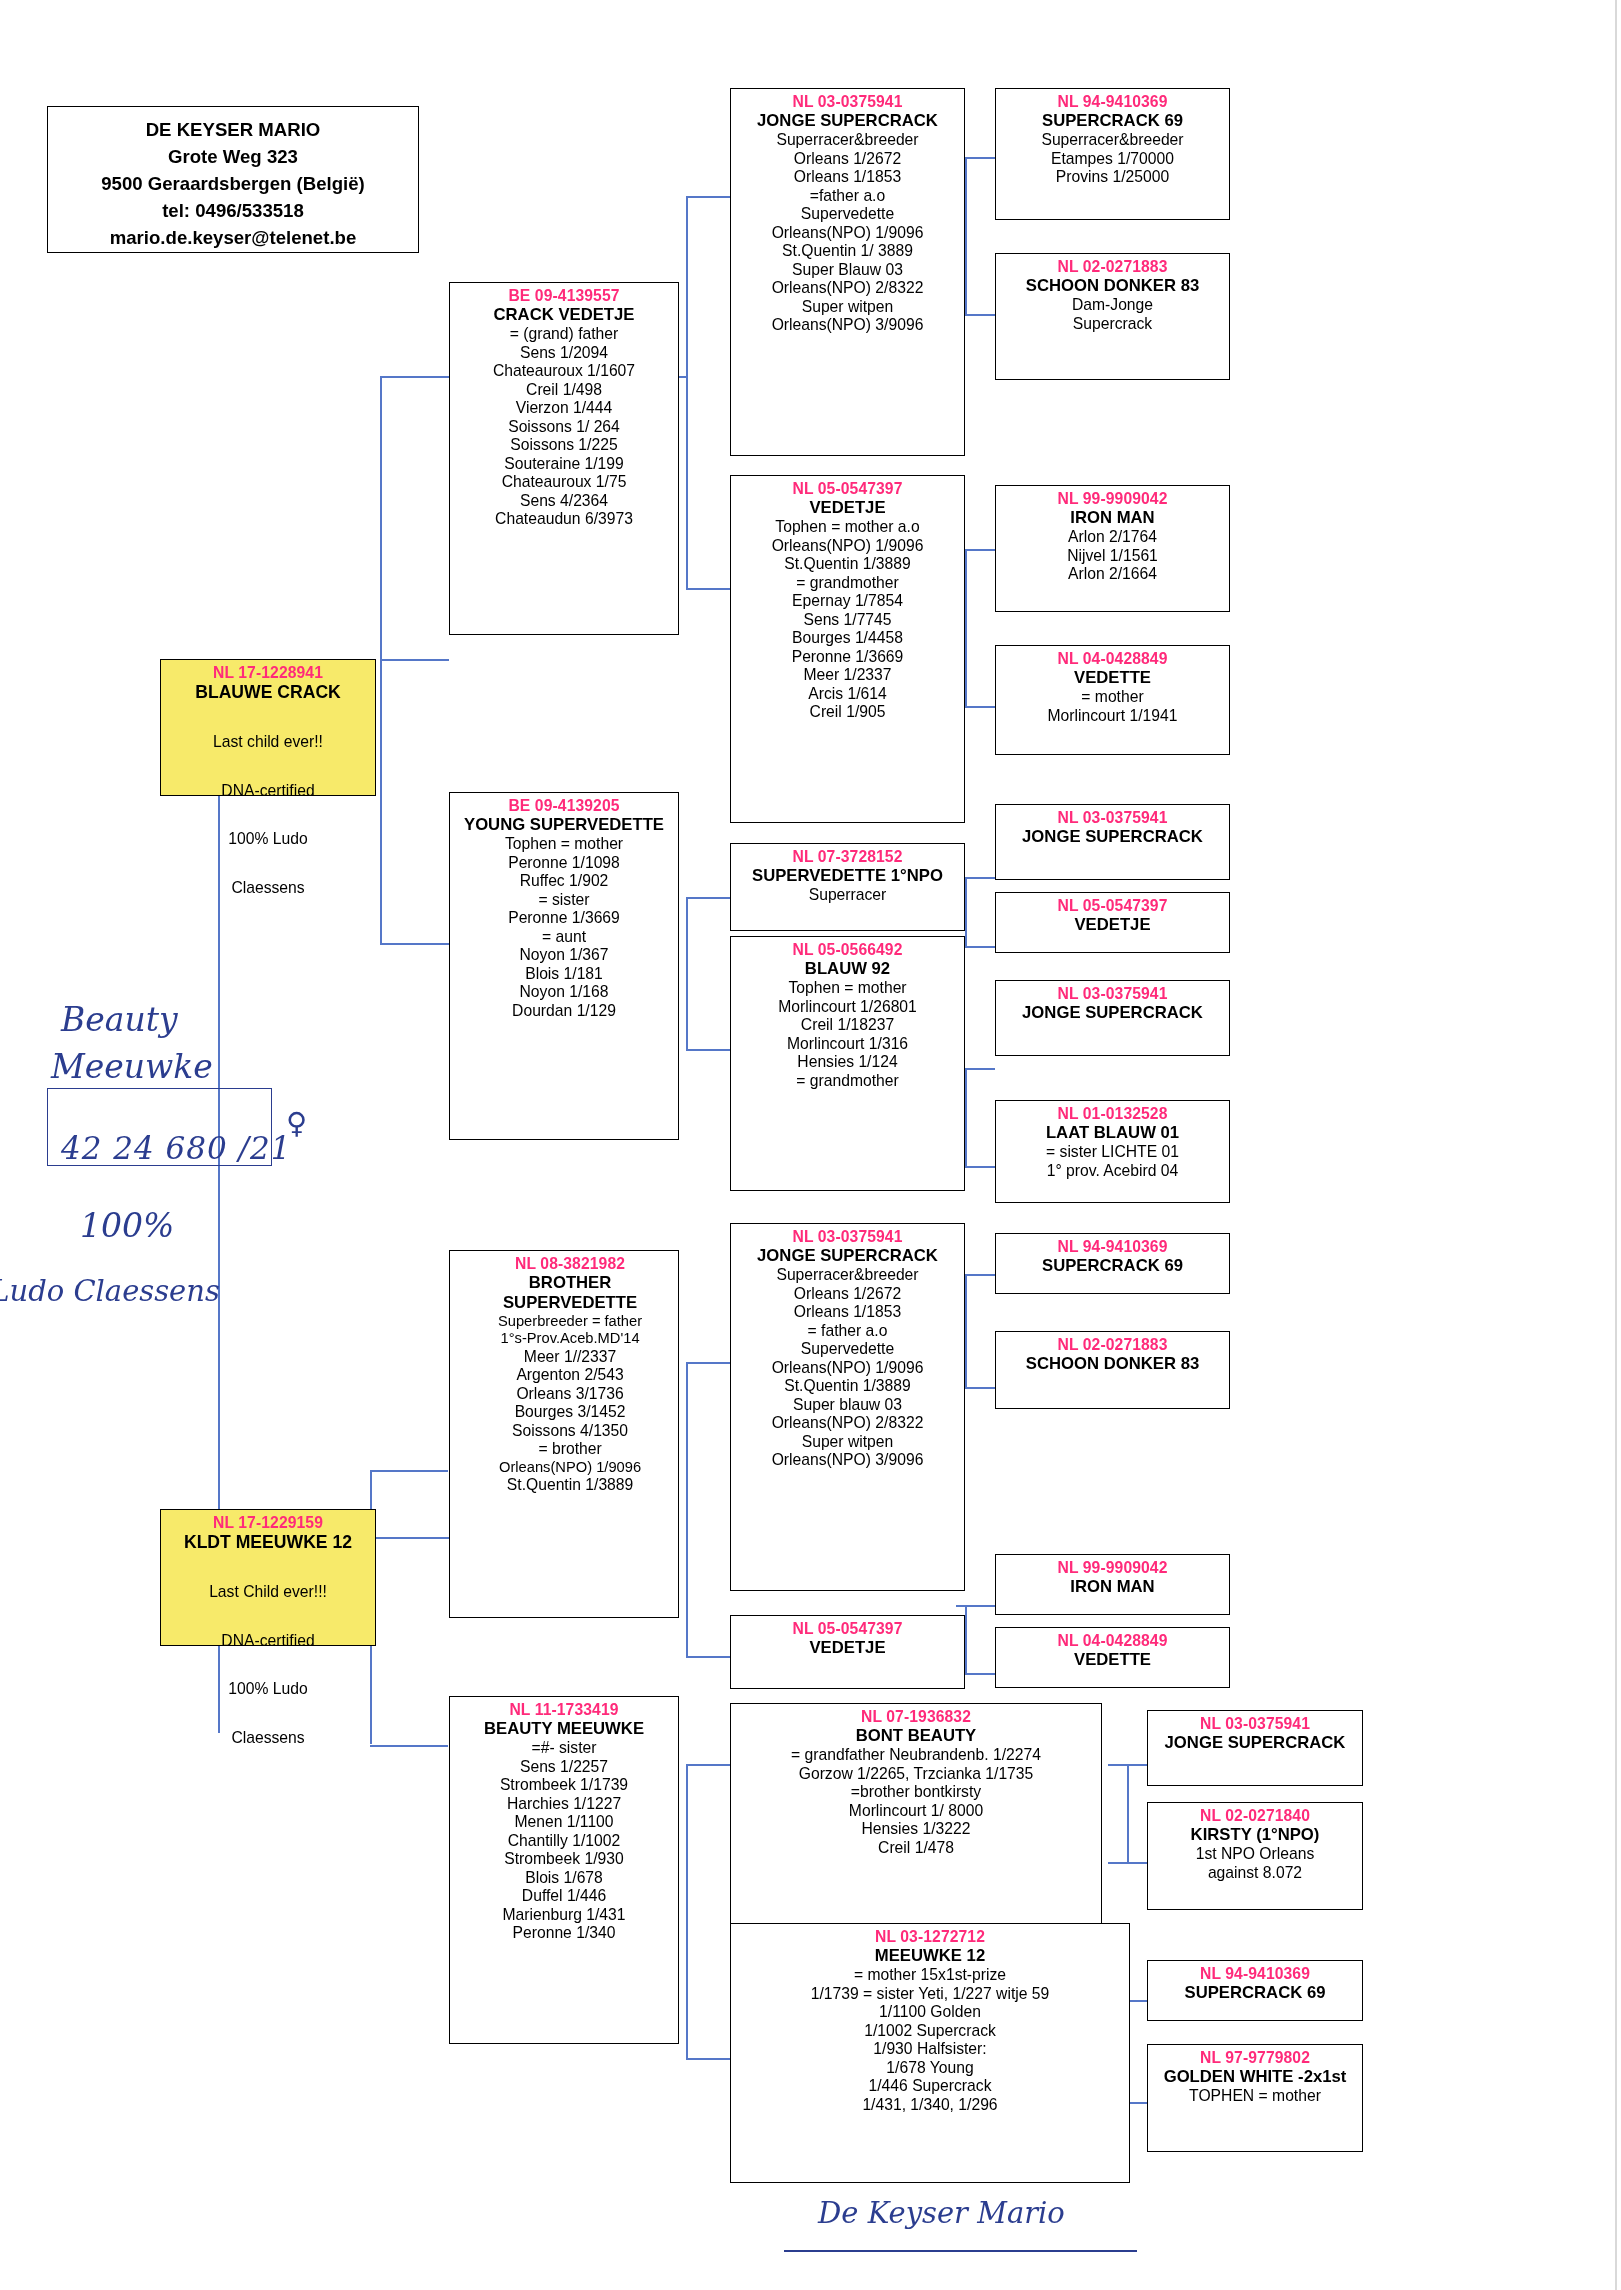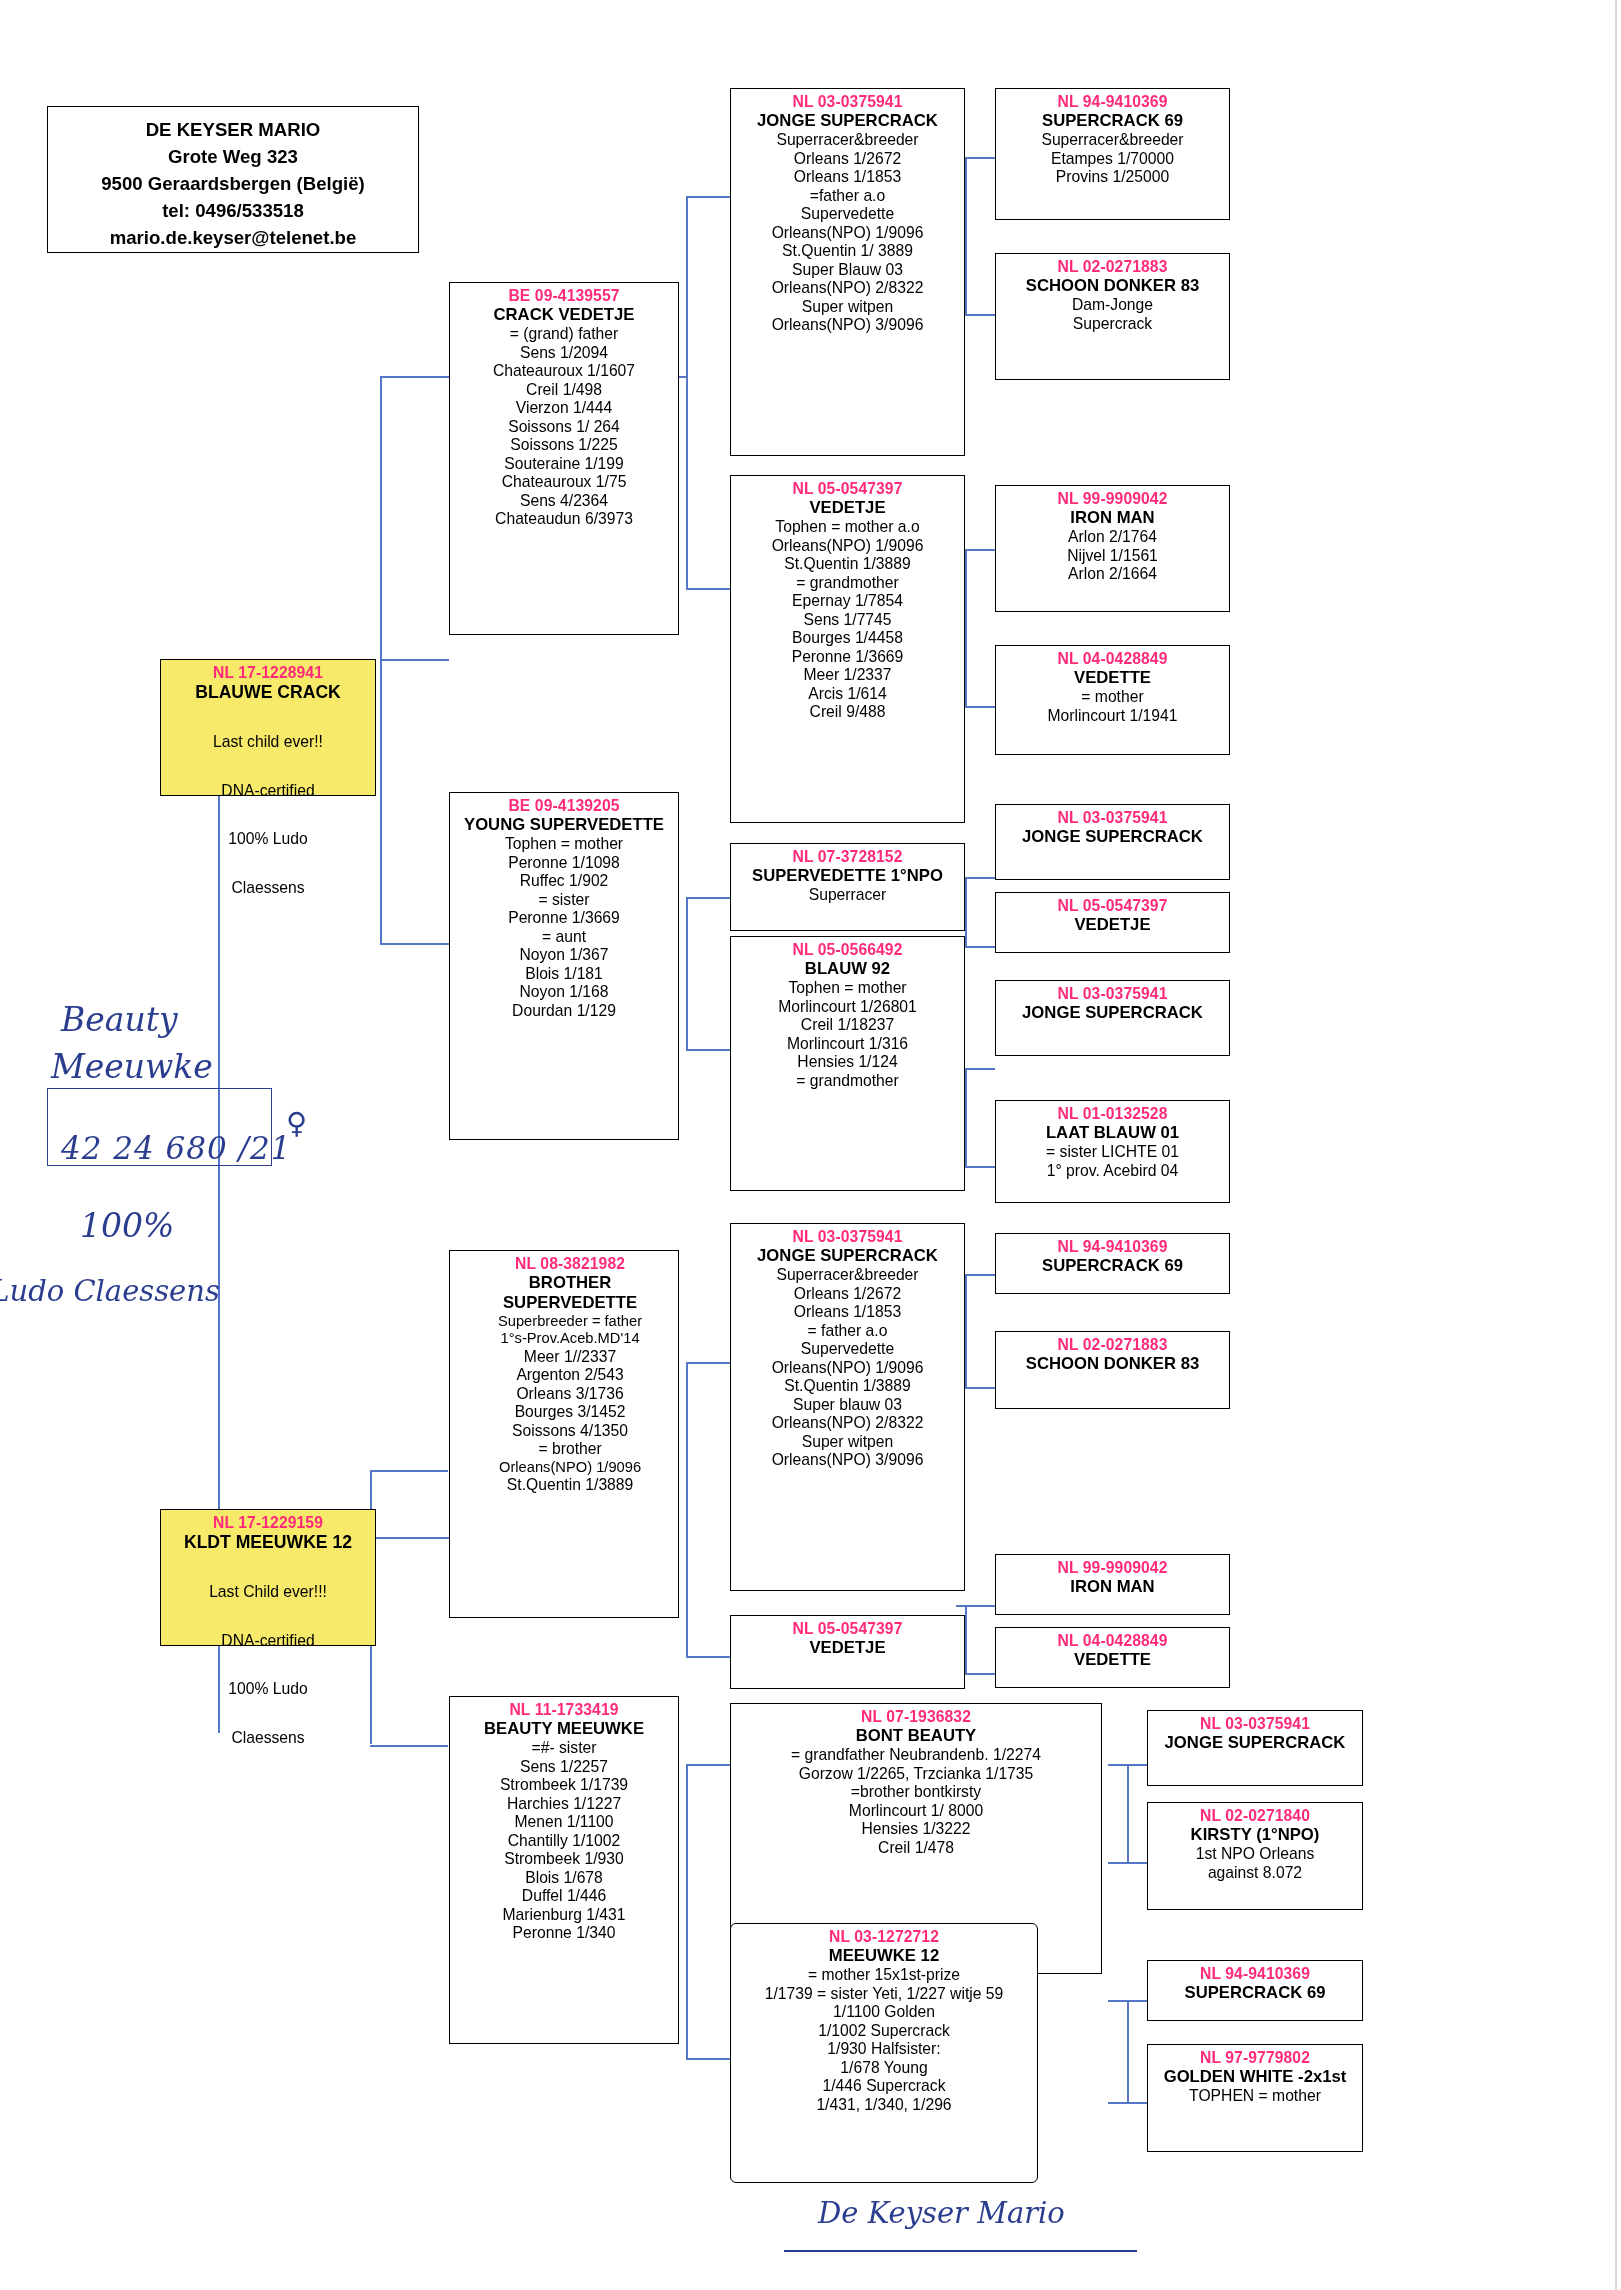--- a/index.html
+++ b/index.html
@@ -208,21 +208,21 @@
     <div class="ln">Tophen = mother a.o</div>
     <div class="ln">Orleans(NPO) 1/9096</div>
     <div class="ln">St.Quentin 1/3889</div>
     <div class="ln">= grandmother</div>
     <div class="ln">Epernay 1/7854</div>
     <div class="ln">Sens 1/7745</div>
     <div class="ln">Bourges 1/4458</div>
     <div class="ln">Peronne 1/3669</div>
     <div class="ln">Meer 1/2337</div>
     <div class="ln">Arcis 1/614</div>
-    <div class="ln">Creil 9/488</div>
+    <div class="ln">Creil 1/905</div>
   </div>
 
   <div class="box" style="left:730px;top:843px;width:235px;height:88px;">
     <div class="ring">NL 07-3728152</div>
     <div class="name">SUPERVEDETTE 1°NPO</div>
     <div class="ln">Superracer</div>
   </div>
 
   <div class="box" style="left:730px;top:936px;width:235px;height:255px;">
     <div class="ring">NL 05-0566492</div>
@@ -260,21 +260,21 @@
     <div class="ring">NL 07-1936832</div>
     <div class="name">BONT BEAUTY</div>
     <div class="ln">= grandfather Neubrandenb. 1/2274</div>
     <div class="ln">Gorzow 1/2265, Trzcianka 1/1735</div>
     <div class="ln">=brother bontkirsty</div>
     <div class="ln">Morlincourt 1/ 8000</div>
     <div class="ln">Hensies 1/3222</div>
     <div class="ln">Creil 1/478</div>
   </div>
 
-  <div class="box" style="left:730px;top:1923px;width:308px;height:260px;border-radius:6px;">
+  <div class="box" style="left:730px;top:1923px;width:400px;height:260px;">
     <div class="ring">NL 03-1272712</div>
     <div class="name">MEEUWKE 12</div>
     <div class="ln">= mother 15x1st-prize</div>
     <div class="ln">1/1739 = sister Yeti, 1/227 witje 59</div>
     <div class="ln">1/1100 Golden</div>
     <div class="ln">1/1002 Supercrack</div>
     <div class="ln">1/930 Halfsister:</div>
     <div class="ln">1/678 Young</div>
     <div class="ln">1/446 Supercrack</div>
     <div class="ln">1/431, 1/340, 1/296</div>

